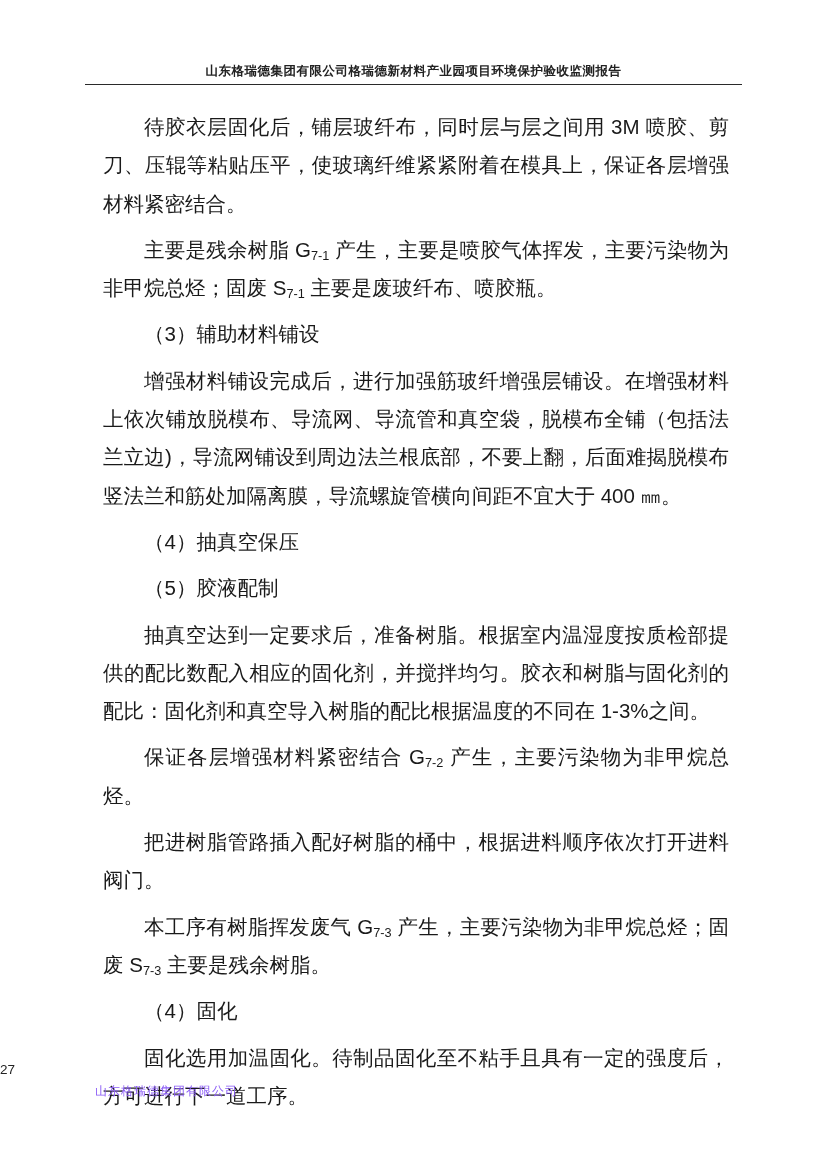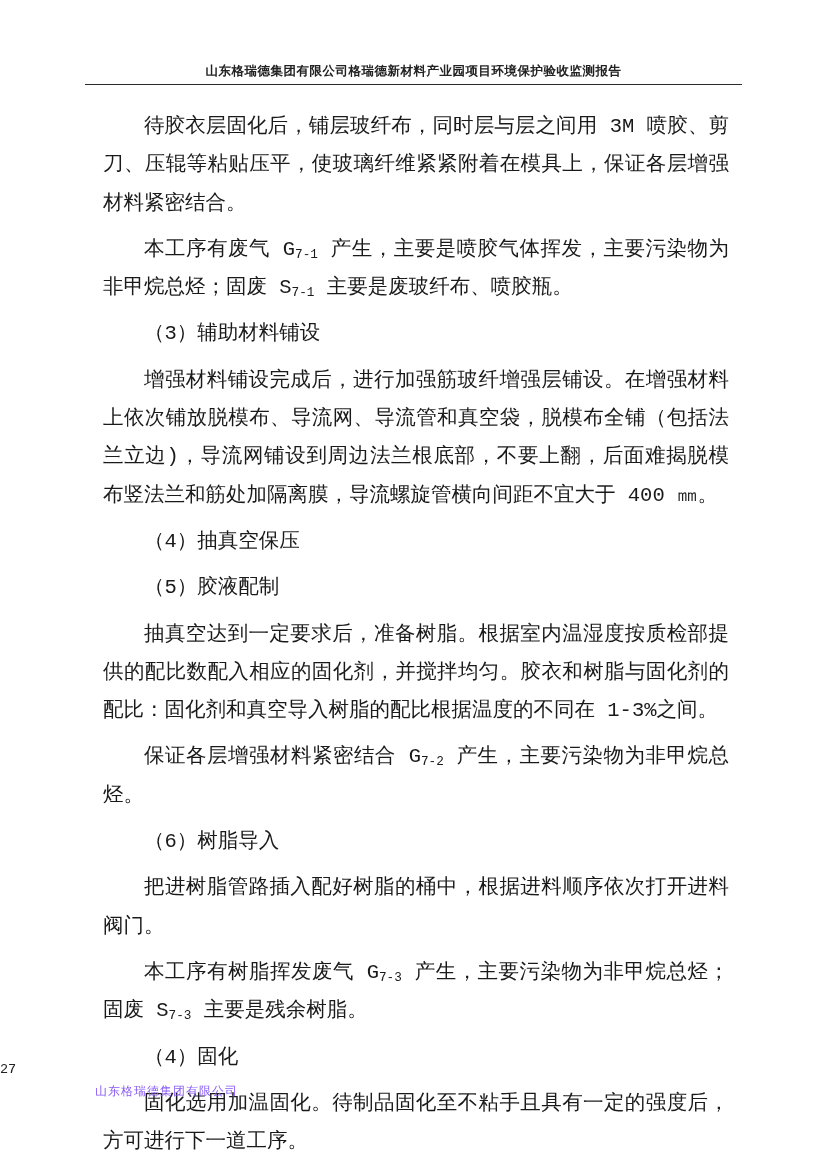--- a/index.html
+++ b/index.html
@@ -6,21 +6,21 @@
     margin: 0;
     padding: 0;
     background: #888;
   }
   .page {
     position: relative;
     width: 827px;
     height: 1169px;
     margin: 0 auto;
     background: #ffffff;
-    font-family: Liberation Mono, monospace;
+    font-family: Liberation Sans, sans-serif;
     color: #1a1a1a;
     overflow: hidden;
   }
   .header-title {
     position: absolute;
     top: 63px;
     left: 0;
     width: 100%;
     text-align: center;
     font-size: 12.5px;
@@ -76,28 +76,27 @@
 </style>
 </head>
 <body>
 
 <div class="page">
   <div class="header-title">山东格瑞德集团有限公司格瑞德新材料产业园项目环境保护验收监测报告</div>
   <div class="header-rule"></div>
 
   <div class="doc-body">
       <p><span>待胶衣层固化后，铺层玻纤布，同时层与层之间用 3M 喷胶、剪刀、压辊等粘贴压平，使玻璃纤维紧紧附着在模具上，保证各层增强材料紧密结合。</span></p>
-      <p><span>本工序有废气 G</span><sub>7-1</sub><span> 产生，主要是喷胶气体挥发，主要污染物为非甲烷总烃；固废 S</span><sub>7-1</sub><span> 主要是废玻纤布、喷胶瓶。</span></p>
+      <p><span>主要是残余树脂 G</span><sub>7-1</sub><span> 产生，主要是喷胶气体挥发，主要污染物为非甲烷总烃；固废 S</span><sub>7-1</sub><span> 主要是废玻纤布、喷胶瓶。</span></p>
       <p><span>（3）辅助材料铺设</span></p>
       <p><span>增强材料铺设完成后，进行加强筋玻纤增强层铺设。在增强材料上依次铺放脱模布、导流网、导流管和真空袋，脱模布全铺（包括法兰立边)，导流网铺设到周边法兰根底部，不要上翻，后面难揭脱模布竖法兰和筋处加隔离膜，导流螺旋管横向间距不宜大于 400 ㎜。</span></p>
       <p><span>（4）抽真空保压</span></p>
       <p><span>（5）胶液配制</span></p>
       <p><span>抽真空达到一定要求后，准备树脂。根据室内温湿度按质检部提供的配比数配入相应的固化剂，并搅拌均匀。胶衣和树脂与固化剂的配比：固化剂和真空导入树脂的配比根据温度的不同在 1-3%之间。</span></p>
       <p><span>保证各层增强材料紧密结合 G</span><sub>7-2</sub><span> 产生，主要污染物为非甲烷总烃。</span></p>
-      <p><span>（6）树脂导入</span></p>
       <p><span>把进树脂管路插入配好树脂的桶中，根据进料顺序依次打开进料阀门。</span></p>
       <p><span>本工序有树脂挥发废气 G</span><sub>7-3</sub><span> 产生，主要污染物为非甲烷总烃；固废 S</span><sub>7-3</sub><span> 主要是残余树脂。</span></p>
       <p><span>（4）固化</span></p>
       <p><span>固化选用加温固化。待制品固化至不粘手且具有一定的强度后，方可进行下一道工序。</span></p>
     </div>
 
   <div class="page-number">27</div>
   <div class="footer-company">山东格瑞德集团有限公司</div>
 </div>
 

